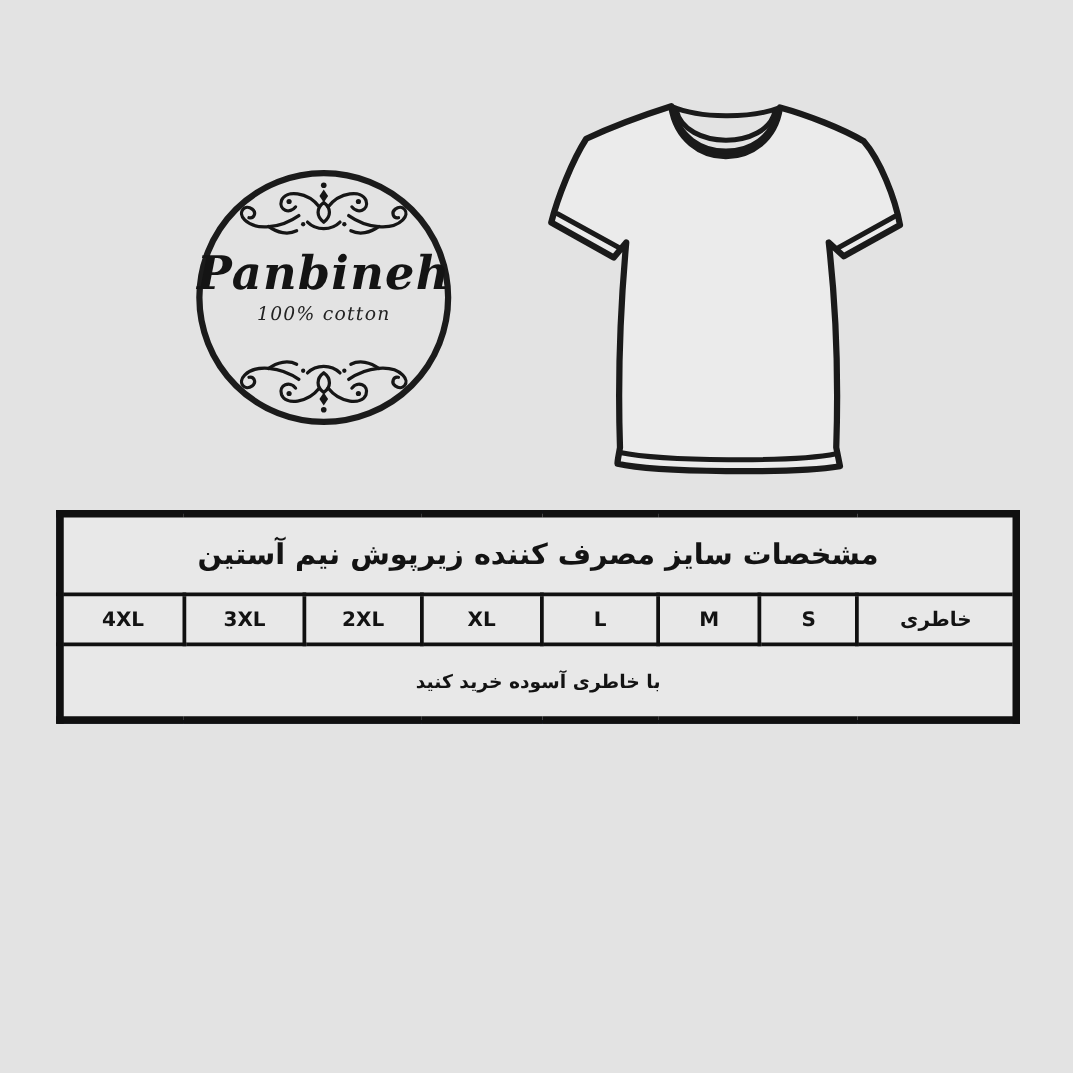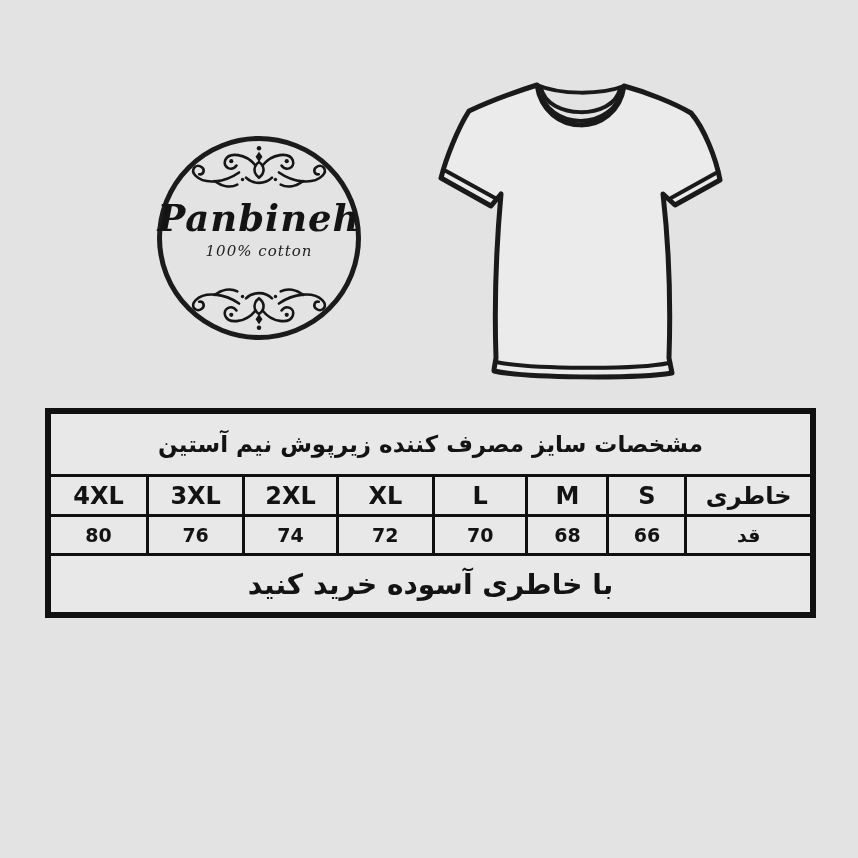--- a/index.html
+++ b/index.html
@@ -79,23 +79,23 @@
     border-bottom-width: 5px;
     color: #d61a1a;
     font-weight: bold;
     font-size: 23px;
   }
   td.footer-cell {
     height: 56px;
     border-top-width: 5px;
     color: #d61a1a;
     font-weight: bold;
-    font-size: 28px;
-  }
-  tr.head-row td { height: 37px; font-weight: bold; font-size: 24px; }
+    font-size: 15px;
+  }
+  tr.head-row td { height: 37px; font-weight: bold; font-size: 16px; }
   tr.data-row td { height: 36px; font-weight: bold; font-size: 19px; }
   td.row-label { font-size: 18px; font-weight: bold; }
   col.c-4xl { width: 13.0%; }
   col.c-3xl { width: 12.6%; }
   col.c-2xl { width: 12.2%; }
   col.c-xl  { width: 12.6%; }
   col.c-l   { width: 12.2%; }
   col.c-m   { width: 10.6%; }
   col.c-s   { width: 10.2%; }
   col.c-lbl { width: 16.6%; }
@@ -192,29 +192,19 @@
       <tr class="head-row">
         <td>4XL</td>
         <td>3XL</td>
         <td>2XL</td>
         <td>XL</td>
         <td>L</td>
         <td>M</td>
         <td>S</td>
         <td class="row-label" dir="rtl">خاطری</td>
       </tr>
-      <tr class="data-row">
-        <td>80</td>
-        <td>76</td>
-        <td>74</td>
-        <td>72</td>
-        <td>70</td>
-        <td>68</td>
-        <td>66</td>
-        <td class="row-label" dir="rtl">قد</td>
-      </tr>
       <tr>
         <td colspan="8" class="footer-cell" dir="rtl">با خاطری آسوده خرید کنید</td>
       </tr>
     </tbody>
   </table>
 
 </div>
 
 </body></html>

